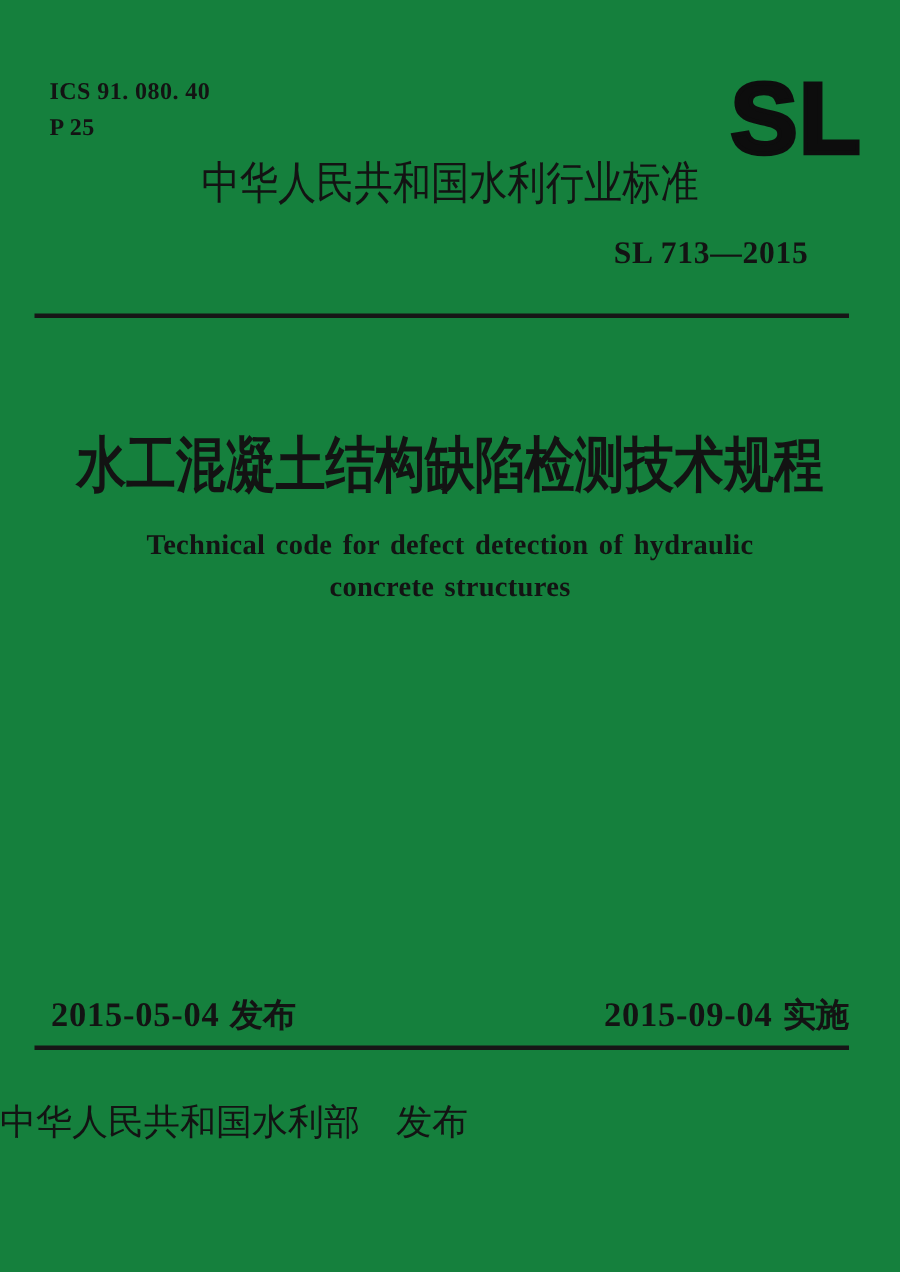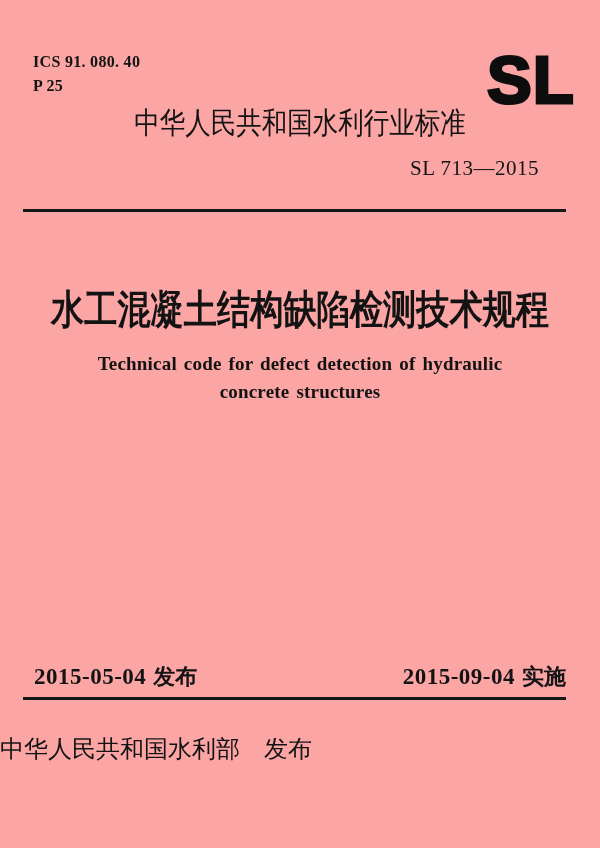--- a/index.html
+++ b/index.html
@@ -4,21 +4,21 @@
 <style>
   html, body {
     margin: 0;
     padding: 0;
     background: #ffffff;
   }
   .page {
     position: relative;
     width: 600px;
     height: 848px;
-    background: #fca5a5;
+    background: #15803d;
     color: #131313;
     font-family: "Liberation Serif", serif;
     overflow: hidden;
   }
   
   .ics-block {
     position: absolute;
     left: 33px;
     top: 50px;
     font-family: "Liberation Serif", serif;
@@ -58,21 +58,21 @@
     display: inline-block;
     transform: scaleX(0.85);
     transform-origin: center;
   }
   
   .standard-number {
     position: absolute;
     right: 61px;
     top: 155px;
     font-family: "Liberation Serif", serif;
-    font-weight: normal;
+    font-weight: bold;
     font-size: 21px;
     line-height: 26px;
     letter-spacing: 0.5px;
   }
   .rule {
     position: absolute;
     left: 23px;
     width: 543px;
     height: 3px;
     background: #161616;

